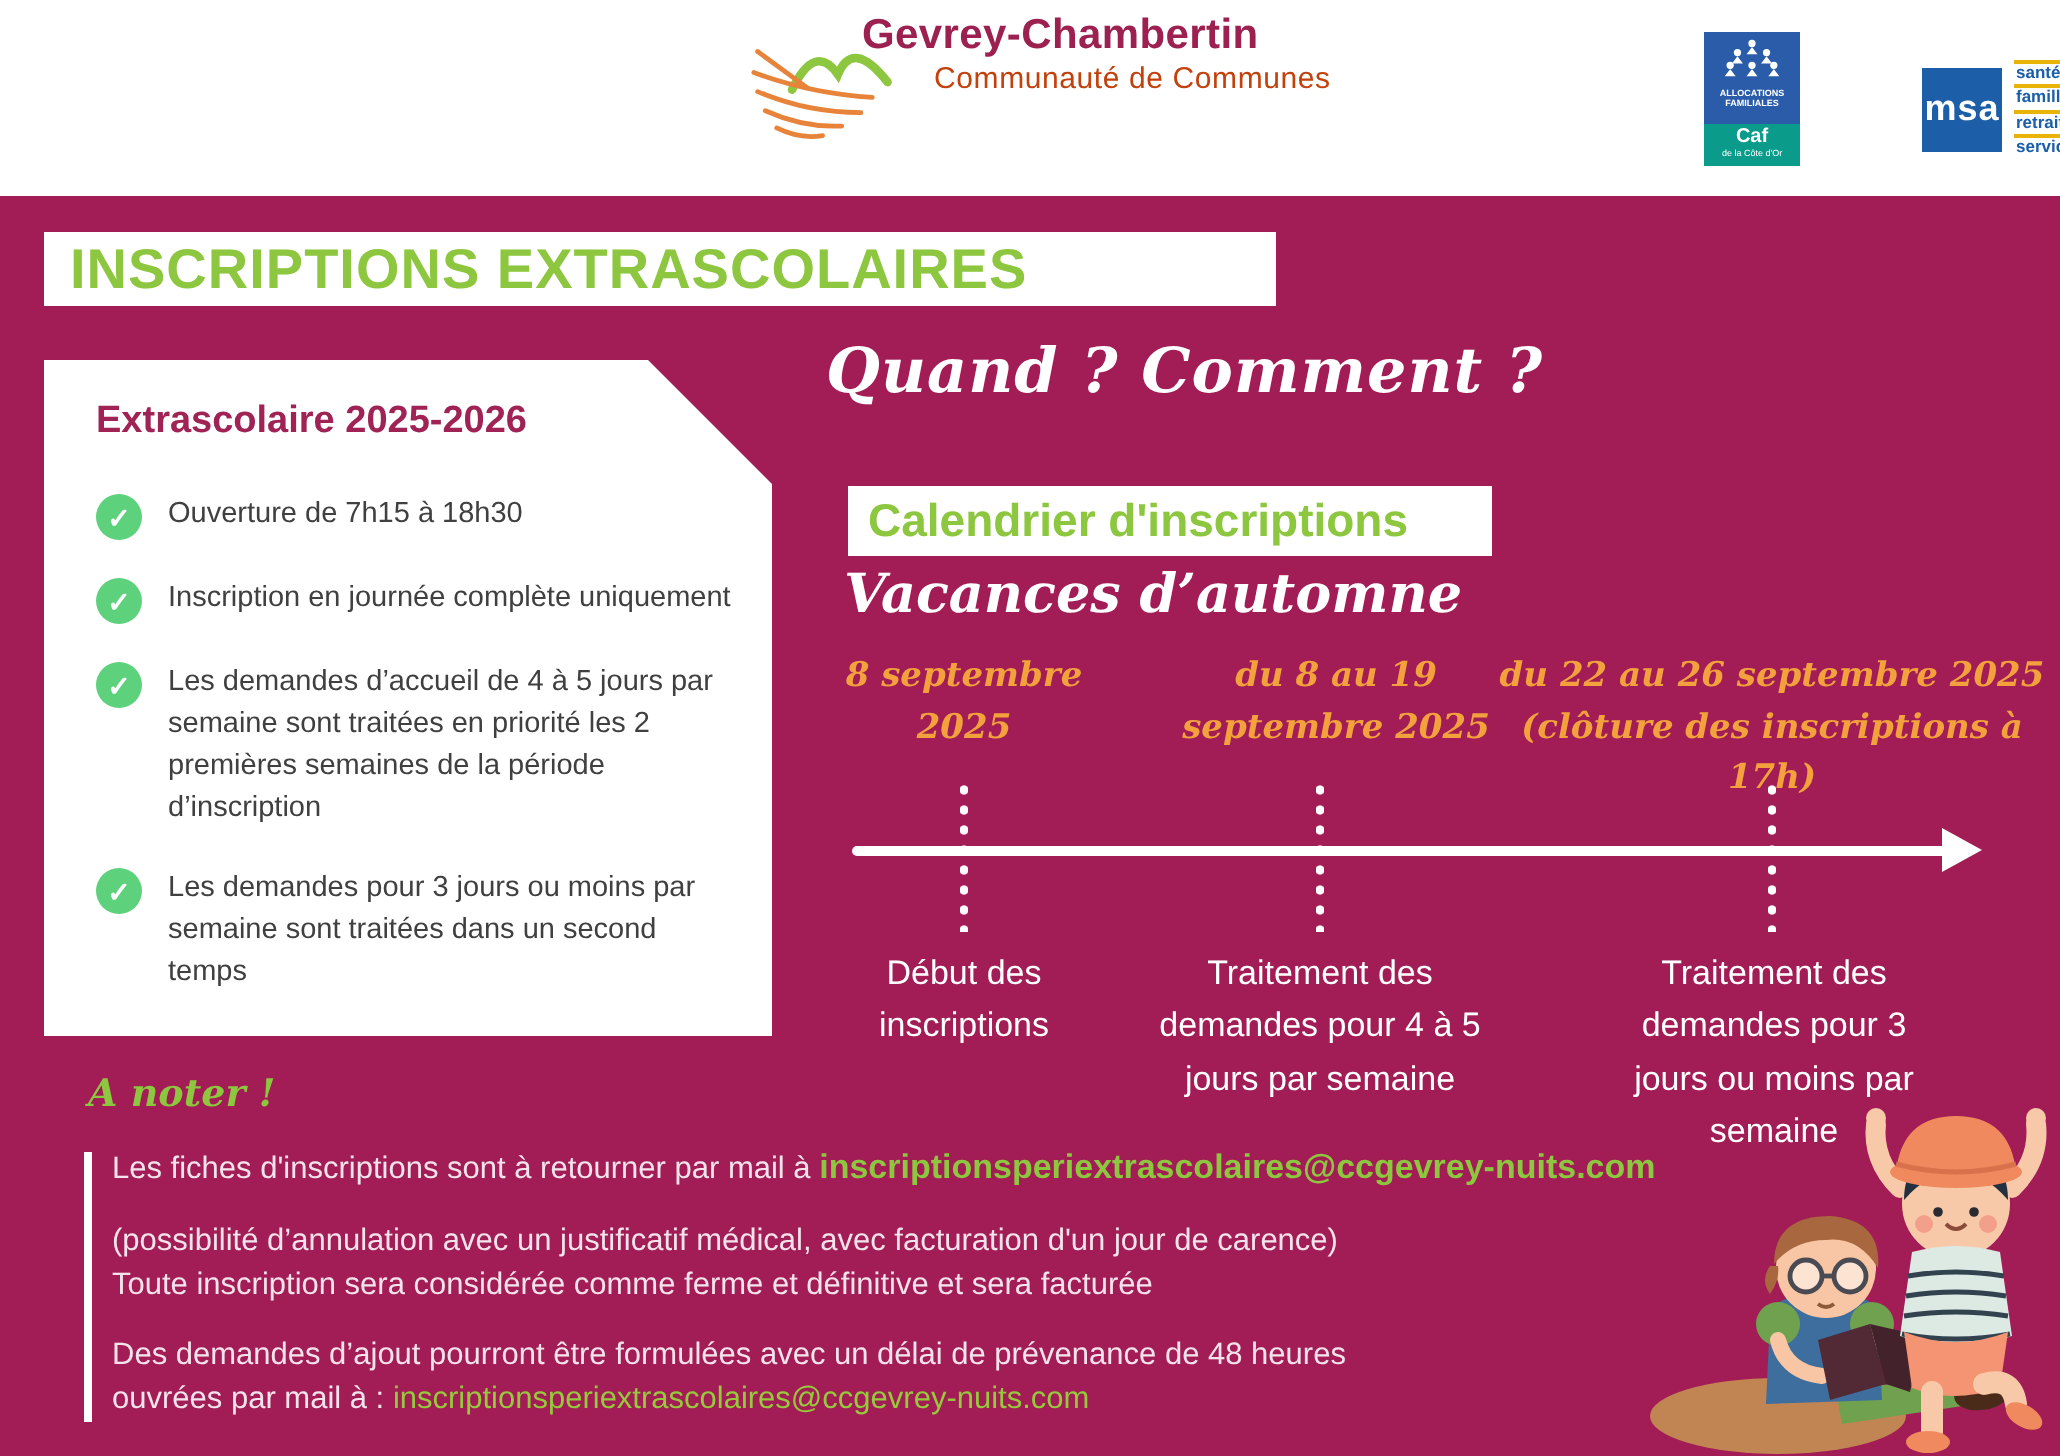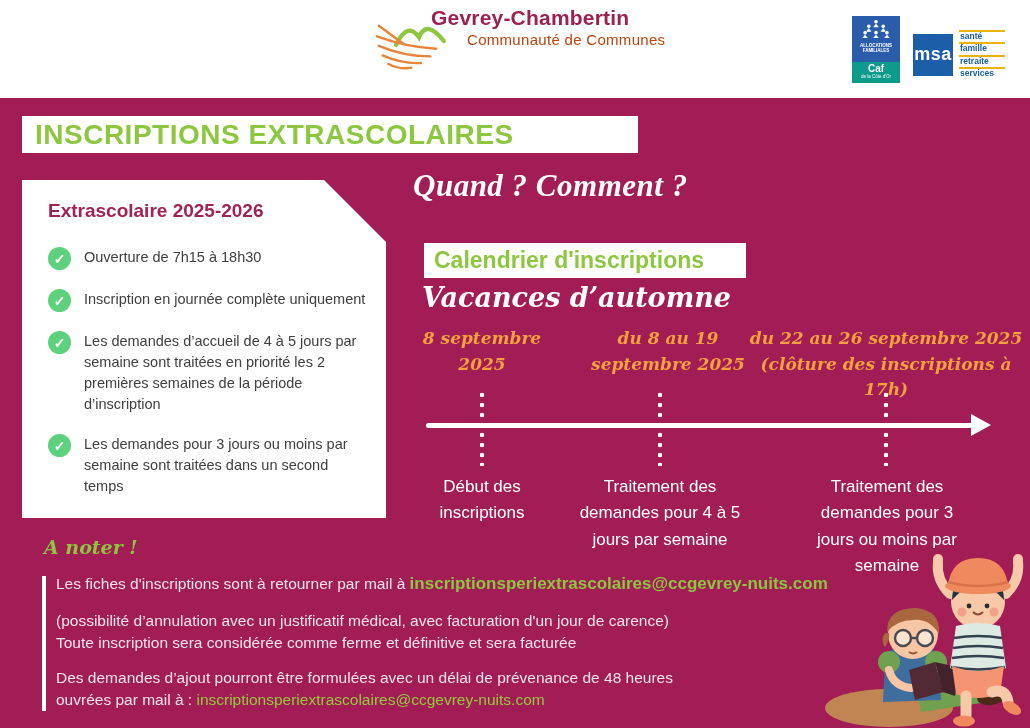--- a/index.html
+++ b/index.html
@@ -18,30 +18,30 @@
   .brand-sub { font-size:15px; color:#c2410c; margin:1px 0 0 36px; letter-spacing:.3px; }
 
   .caf { position:absolute; left:852px; top:16px; width:48px; text-align:center; }
   .caf-top { background:#2A5CAA; height:46px; padding-top:3px; }
   .caf-org { color:#fff; font-size:4.5px; line-height:1.2; font-weight:bold; }
   .caf-bottom { background:#0A9B8A; height:21px; padding-top:1px; }
   .caf-name { color:#fff; font-weight:bold; font-size:10px; line-height:1.1; }
   .caf-region { color:#fff; font-size:4.5px; }
 
   .msa { position:absolute; left:913px; top:30px; display:flex; align-items:center; gap:6px; }
-  .msa-box { width:40px; height:42px; background:#1C5FA8; color:#fff; display:flex; align-items:center; justify-content:center; font-weight:bold; font-size:18px; letter-spacing:.5px; }
+  .msa-box { width:40px; height:42px; background:#1C5FA8; color:#fff; display:flex; align-items:center; justify-content:center; font-weight:bold; font-size:18px; letter-spacing:.5px;margin-left:48px; }
   .msa-services { width:46px; }
   .msa-row { border-top:2px solid #eab308; color:#1C5FA8; font-weight:bold; font-size:8.5px; line-height:1.1; padding:0 1px 1px; }
 
   
   .title-banner { position:absolute; left:22px; top:116px; width:616px; height:37px; background:#FFFFFF; display:flex; align-items:center; }
   .title-banner span { color:#8DC63F; font-weight:bold; font-size:28px; letter-spacing:.5px; padding-left:13px; }
 
   .script { font-family:"DejaVu Serif", serif; font-style:italic; font-weight:bold; }
-  .question { position:absolute; left:413px; top:168px; color:#FFFFFF; font-size:31px; letter-spacing:.5px;font-family:Liberation Serif, serif; }
+  .question { position:absolute; left:413px; top:168px; color:#FFFFFF; font-size:31px; letter-spacing:.5px; }
 
   
   .info-box { position:absolute; left:22px; top:180px; width:364px; height:338px; background:#FFFFFF;
     clip-path:polygon(0 0, calc(100% - 62px) 0, 100% 62px, 100% 100%, 0 100%); padding:18px 16px 0 26px; }
   .info-box h2 { color:#A02355; font-size:19px; margin:2px 0 25px 0; }
   .bullet { display:flex; gap:13px; margin-bottom:19px; }
   .check { flex-shrink:0; width:23px; height:23px; border-radius:50%; background:#5ED17C; color:#fff; font-size:14px; font-weight:bold; display:flex; align-items:center; justify-content:center; margin-top:0; }
   .bullet p { color:#404041; font-size:14.5px; line-height:1.45; }
 
   

